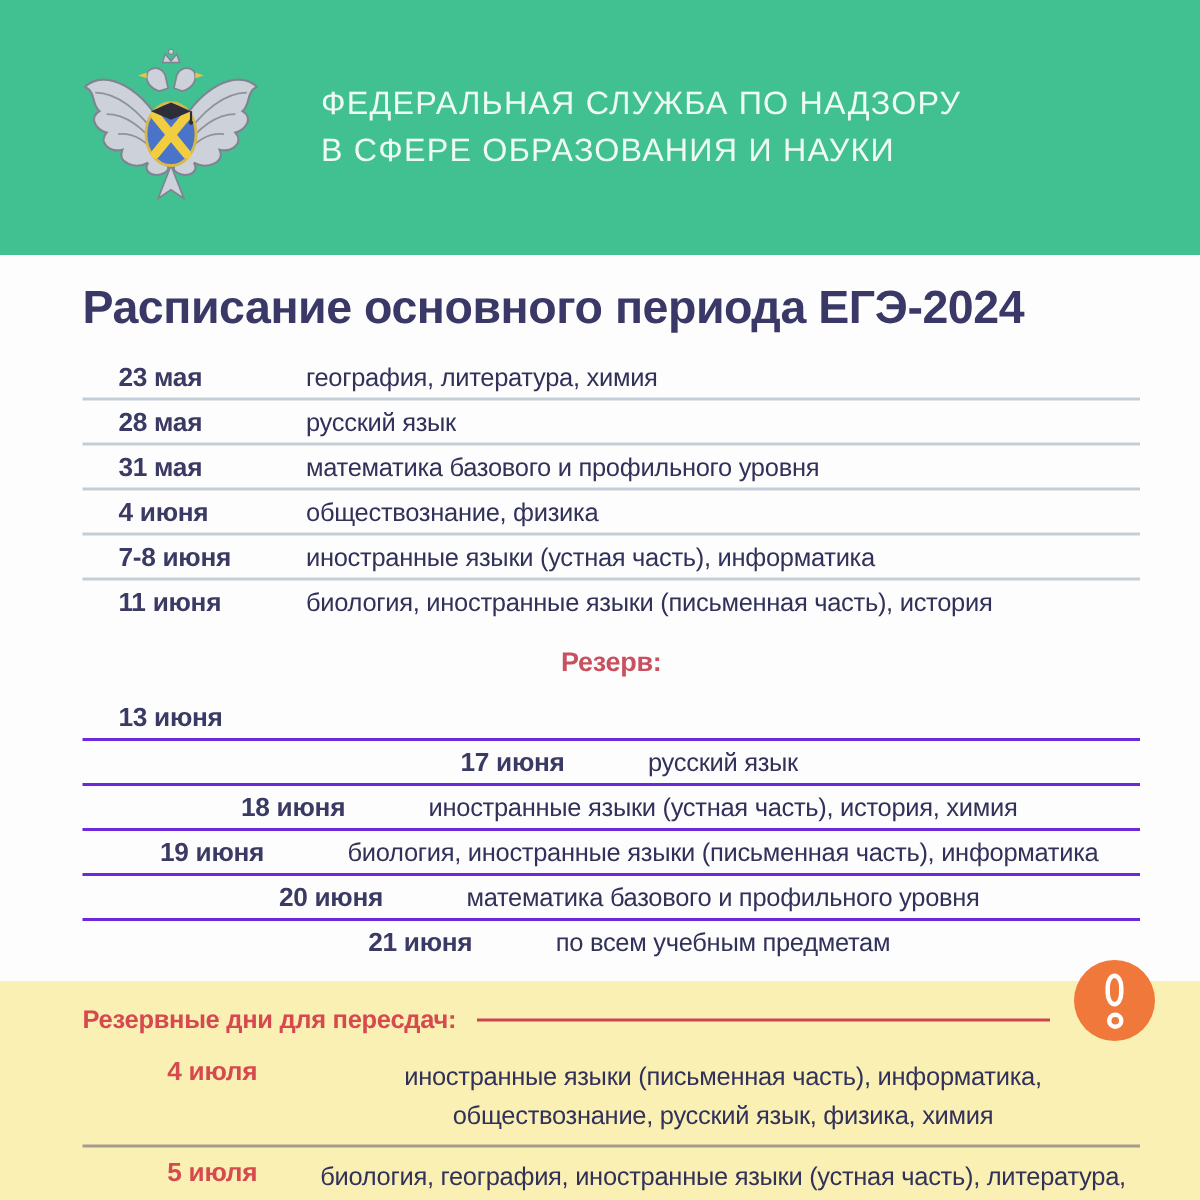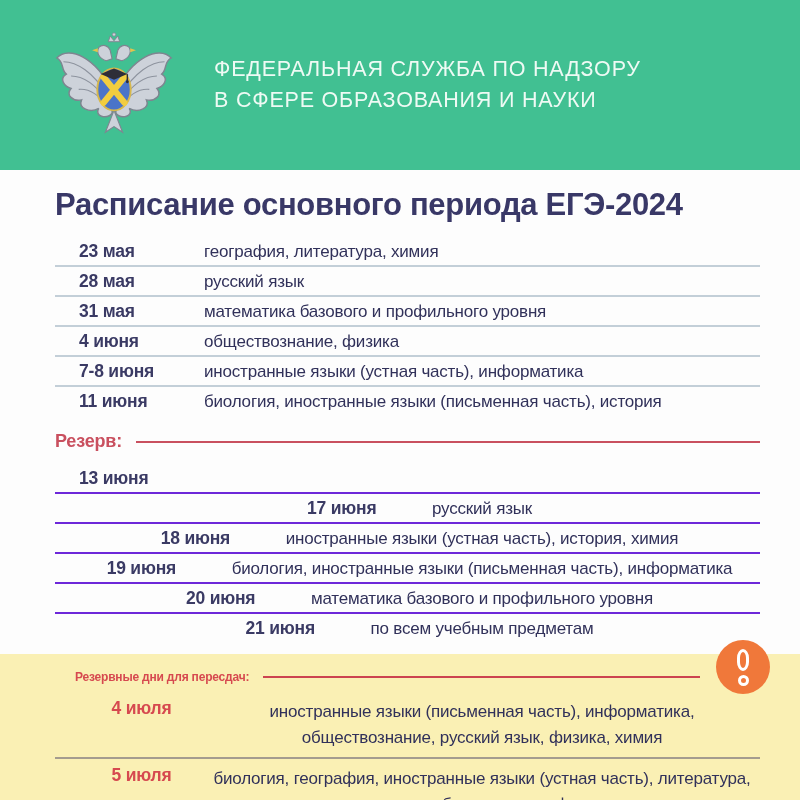--- a/index.html
+++ b/index.html
@@ -52,39 +52,40 @@
   .row .subjects {
     font-size: 17px; line-height: 19px;
     color: #31315a; letter-spacing: -0.2px;
   }
   .table.main .row + .row { border-top: 2px solid #c3cfd8; }
   .table.reserve .row + .row { border-top: 2px solid #6d28d9; justify-content: center; }
 
   .section-header {
     display: flex; align-items: center;
     margin: 16px 40px 2px 55px;
+    flex-direction: column;
   }
   .section-header .label {
     color: #c9505f; font-weight: 700; font-size: 18px; letter-spacing: -0.2px;
   }
   .section-header .hline {
     flex: 1; height: 2px; background: #c9505f; margin-left: 14px;
   }
 
   
   .yellow-section {
     flex: 1;
     margin-top: 12px;
     background: #faf0b4;
     position: relative;
     padding: 16px 40px 10px 55px;
   }
   .retake-header { display: flex; align-items: center; margin-bottom: 8px; padding-right: 60px; }
   .retake-header .label {
-    color: #d6494f; font-weight: 700; font-size: 12px; letter-spacing: -0.2px; margin-left: 20px;
+    color: #d6494f; font-weight: 700; font-size: 17px; letter-spacing: -0.2px;
   }
   .retake-header .hline { flex: 1; height: 2.5px; background: #cc4450; margin-left: 14px; }
 
   .table.retake .row { padding: 7px 0 6px; text-align: center; }
   .table.retake { margin: 0; }
   .table.retake .row + .row { border-top: 2px solid #a49c8e; }
   .table.retake .date { color: #d6494f; }
   .table.retake .subjects { line-height: 26px; }
 
   .excl-circle {

